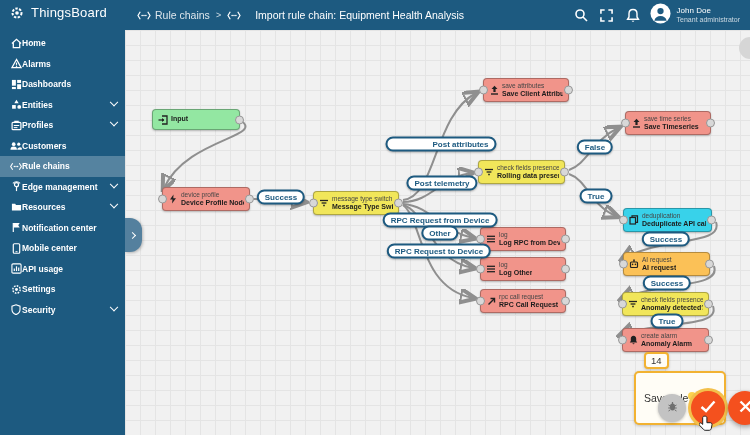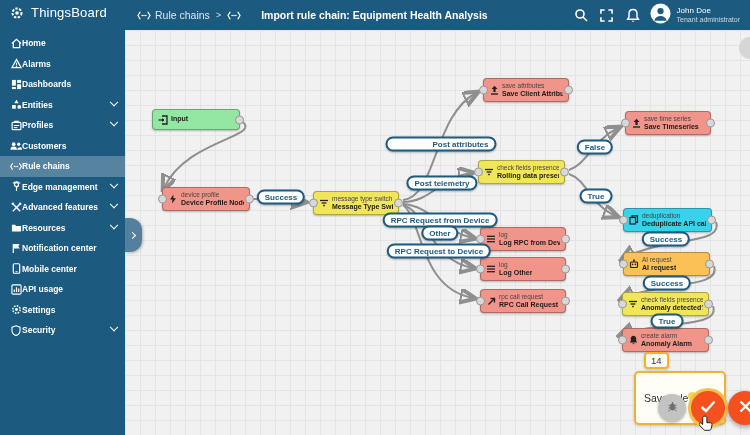--- a/index.html
+++ b/index.html
@@ -5,21 +5,21 @@
   * { box-sizing: border-box; margin: 0; padding: 0; }
   html,body { width:750px; height:435px; overflow:hidden; font-family:"Liberation Sans",sans-serif; background:#f1f1f1; }
 
   
   .header { position:absolute; top:0; left:0; width:750px; height:30px; background:#1d5a80; display:flex; align-items:center; color:#fff; z-index:30; }
   .logo { width:125px; flex:0 0 125px; display:flex; align-items:flex-start; gap:6px; padding-left:9px; cursor:pointer; }
   .logo-title { font-size:13px; letter-spacing:.2px; }
   .crumbs { display:flex; align-items:center; gap:6px; font-size:10.5px; margin-left:12px; white-space:nowrap; }
   .crumbs .parent { color:rgba(255,255,255,.85); text-decoration:none; display:flex; align-items:center; gap:4px; }
   .crumbs .sep { color:rgba(255,255,255,.8); font-size:9px; }
-  .crumbs .current { font-weight:bold; display:flex; align-items:center; gap:20px; }
+  .crumbs .current { font-weight:normal; display:flex; align-items:center; gap:14px; }
   .hspacer { flex:1; }
   .hicon { width:26px; height:26px; display:flex; align-items:center; justify-content:center; cursor:pointer; }
   .userbox { display:flex; align-items:center; gap:6px; margin:0 10px 0 4px; cursor:pointer; }
   .uname { font-size:8px; line-height:1.25; }
   .uname .role { color:rgba(255,255,255,.75); font-size:7px; }
 
   
   .sidebar { position:absolute; top:30px; left:0; width:125px; height:405px; background:#1d5a80; z-index:20; padding-top:3px; }
   .side-item { height:20.5px; display:flex; align-items:center; padding:0 8px 0 10px; color:#fff; font-size:8.5px; font-weight:600; cursor:pointer; }
   .side-item.sel { background:rgba(255,255,255,.25); }
@@ -215,32 +215,20 @@
   </div>
   <div class="side-item">
     <span class="sic">
         <svg width="11" height="11" viewBox="0 0 12 12">
           <circle cx="6" cy="4" r="2.2" fill="none" stroke="#fff" stroke-width="1.3"></circle>
           <line x1="6" y1="6.2" x2="6" y2="11" stroke="#fff" stroke-width="1.3"></line>
           <path d="M2 2.5 a5.5 5.5 0 0 1 8 0" fill="none" stroke="#fff" stroke-width="1.1"></path>
         </svg>
       </span>
     <span class="slabel">Edge management</span>
-    <span class="chev"></span>
-  </div>
-  <div class="side-item">
-    <span class="sic">
-        <svg width="11" height="11" viewBox="0 0 12 12">
-          <line x1="2" y1="2" x2="10" y2="10" stroke="#fff" stroke-width="1.5"></line>
-          <line x1="10" y1="2" x2="2" y2="10" stroke="#fff" stroke-width="1.5"></line>
-          <circle cx="2" cy="2" r="1.4" fill="#fff"></circle>
-          <circle cx="10" cy="2" r="1.4" fill="#fff"></circle>
-        </svg>
-      </span>
-    <span class="slabel">Advanced features</span>
     <span class="chev"></span>
   </div>
   <div class="side-item">
     <span class="sic">
         <svg width="11" height="10" viewBox="0 0 12 10">
           <path d="M1 1.5 h3.5 l1 1.3 H11 v6 H1 z" fill="#fff"></path>
         </svg>
       </span>
     <span class="slabel">Resources</span>
     <span class="chev"></span>

